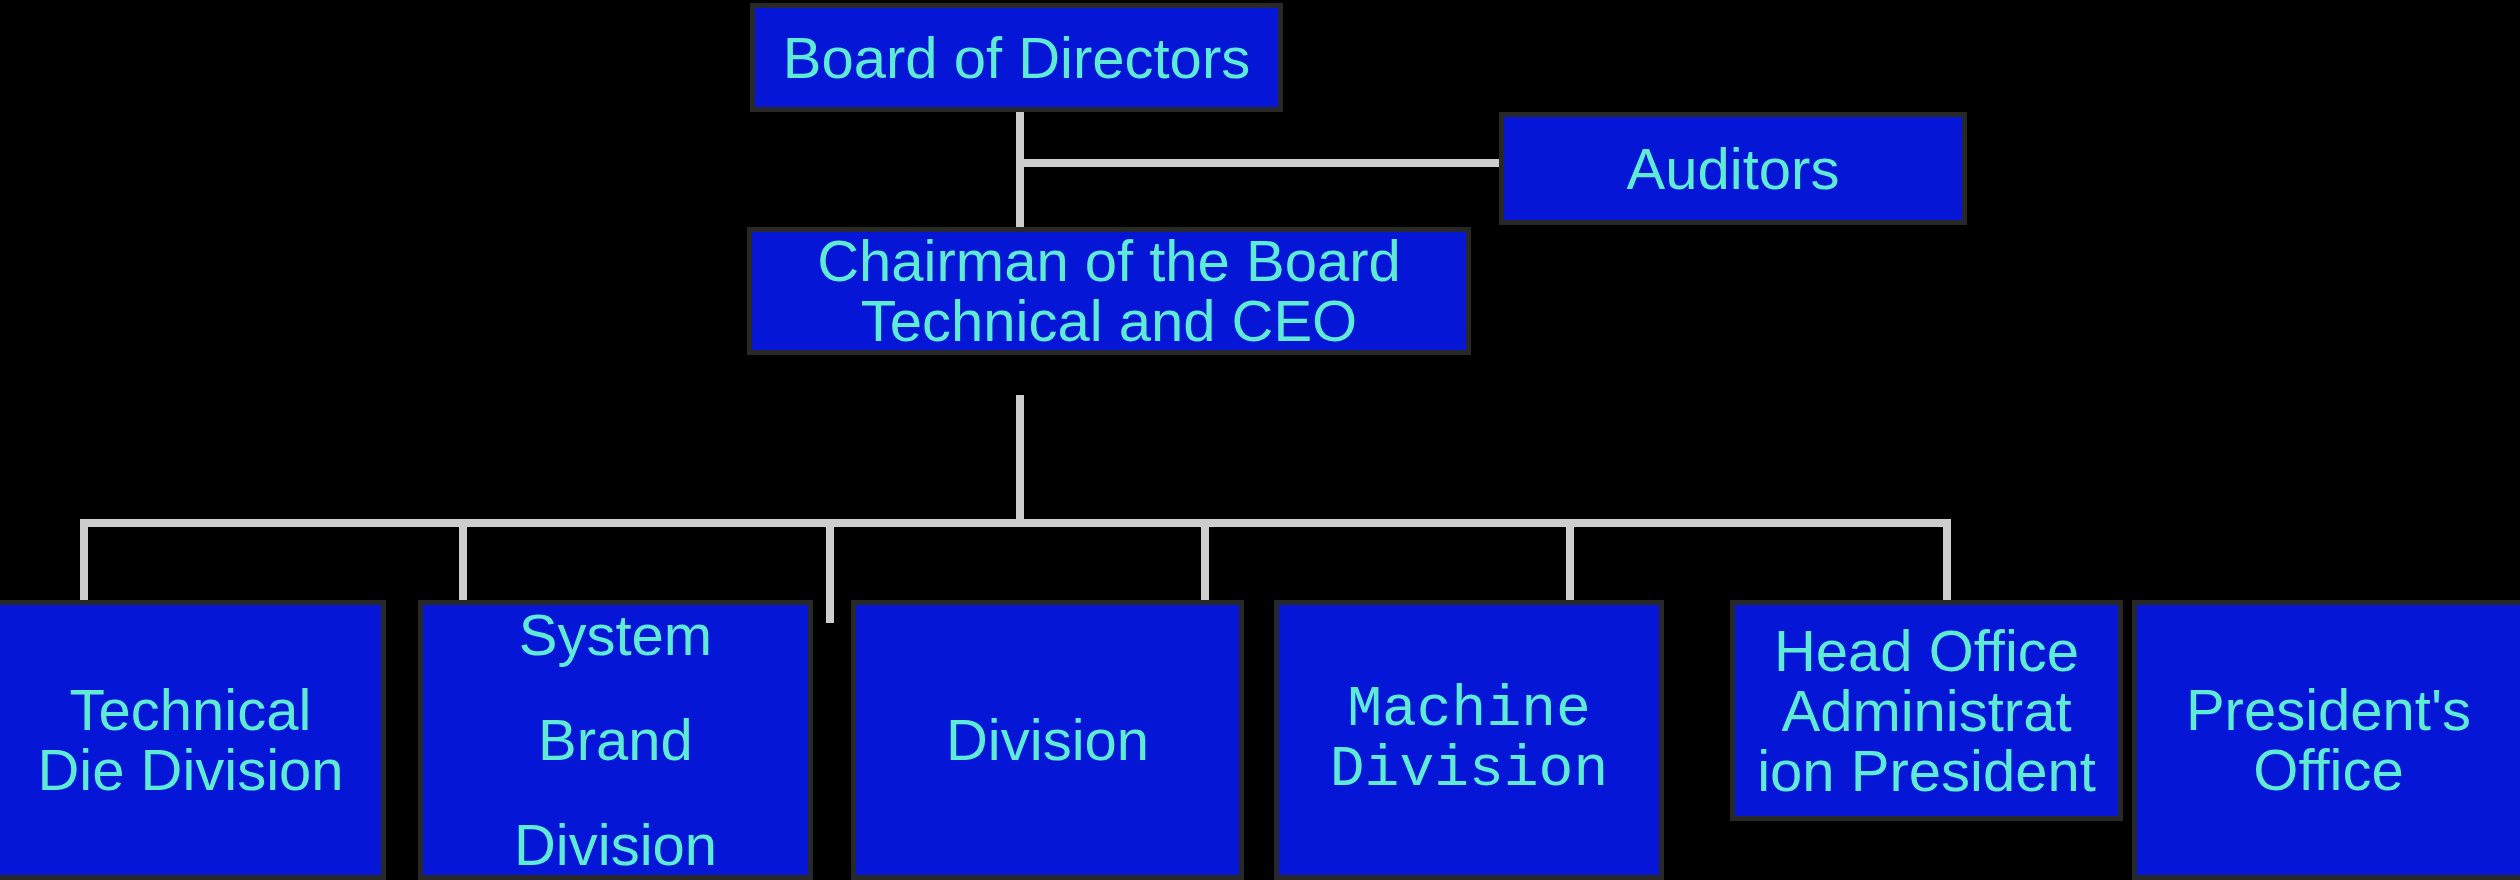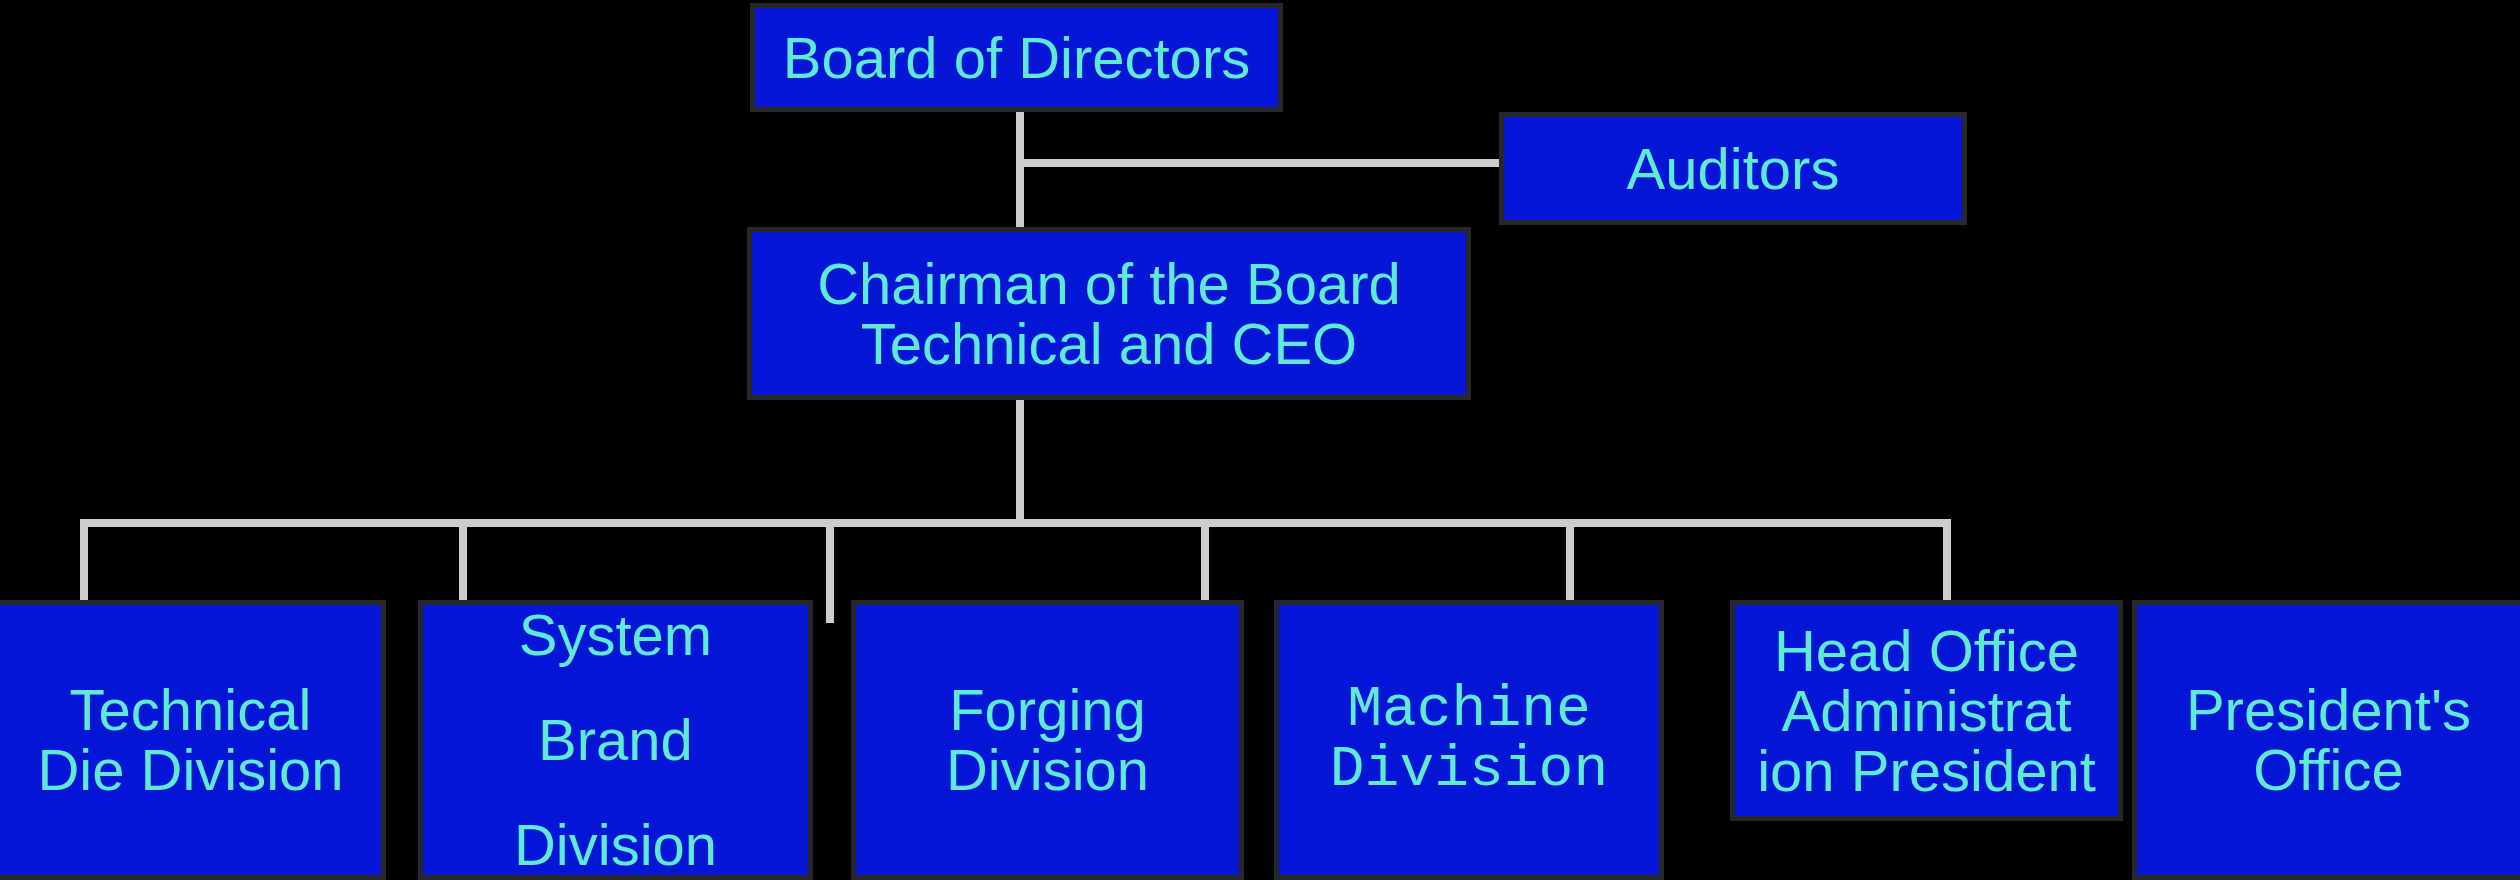--- a/index.html
+++ b/index.html
@@ -57,38 +57,37 @@
   <div class="connector" style="left:1943px; top:523px; width:8px; height:90px;"></div>
 
   <div class="org-box" style="left:750px; top:3px; width:533px; height:109px;">
     <span class="label-line">Board of Directors</span>
   </div>
 
   <div class="org-box" style="left:1499px; top:112px; width:468px; height:113px;">
     <span class="label-line">Auditors</span>
   </div>
 
-  <div class="org-box" style="left:747px; top:227px; width:724px; height:173px;">
+  <div class="org-box" style="left:747px; top:227px; width:724px; height:128px;">
     <span class="label-line">Chairman of the Board</span>
     <span class="label-line">Technical and CEO</span>
   </div>
 
   <div class="org-box" style="left:-5px; top:600px; width:391px; height:280px;">
     <span class="label-line">Technical</span>
     <span class="label-line">Die Division</span>
   </div>
 
   <div class="org-box" style="left:418px; top:600px; width:395px; height:280px;justify-content:space-between;">
     <span class="label-line">System</span>
     <span class="label-line">Brand</span>
     <span class="label-line">Division</span>
   </div>
 
   <div class="org-box" style="left:851px; top:600px; width:393px; height:280px;">
-    <span class="label-line">Forging</span>
     <span class="label-line">Division</span>
   </div>
 
   <div class="org-box" style="left:1274px; top:600px; width:390px; height:280px;font-family:Liberation Mono, monospace;">
     <span class="label-line">Machine</span>
     <span class="label-line">Division</span>
   </div>
 
   <div class="org-box" style="left:1730px; top:600px; width:393px; height:221px;">
     <span class="label-line">Head Office</span>

